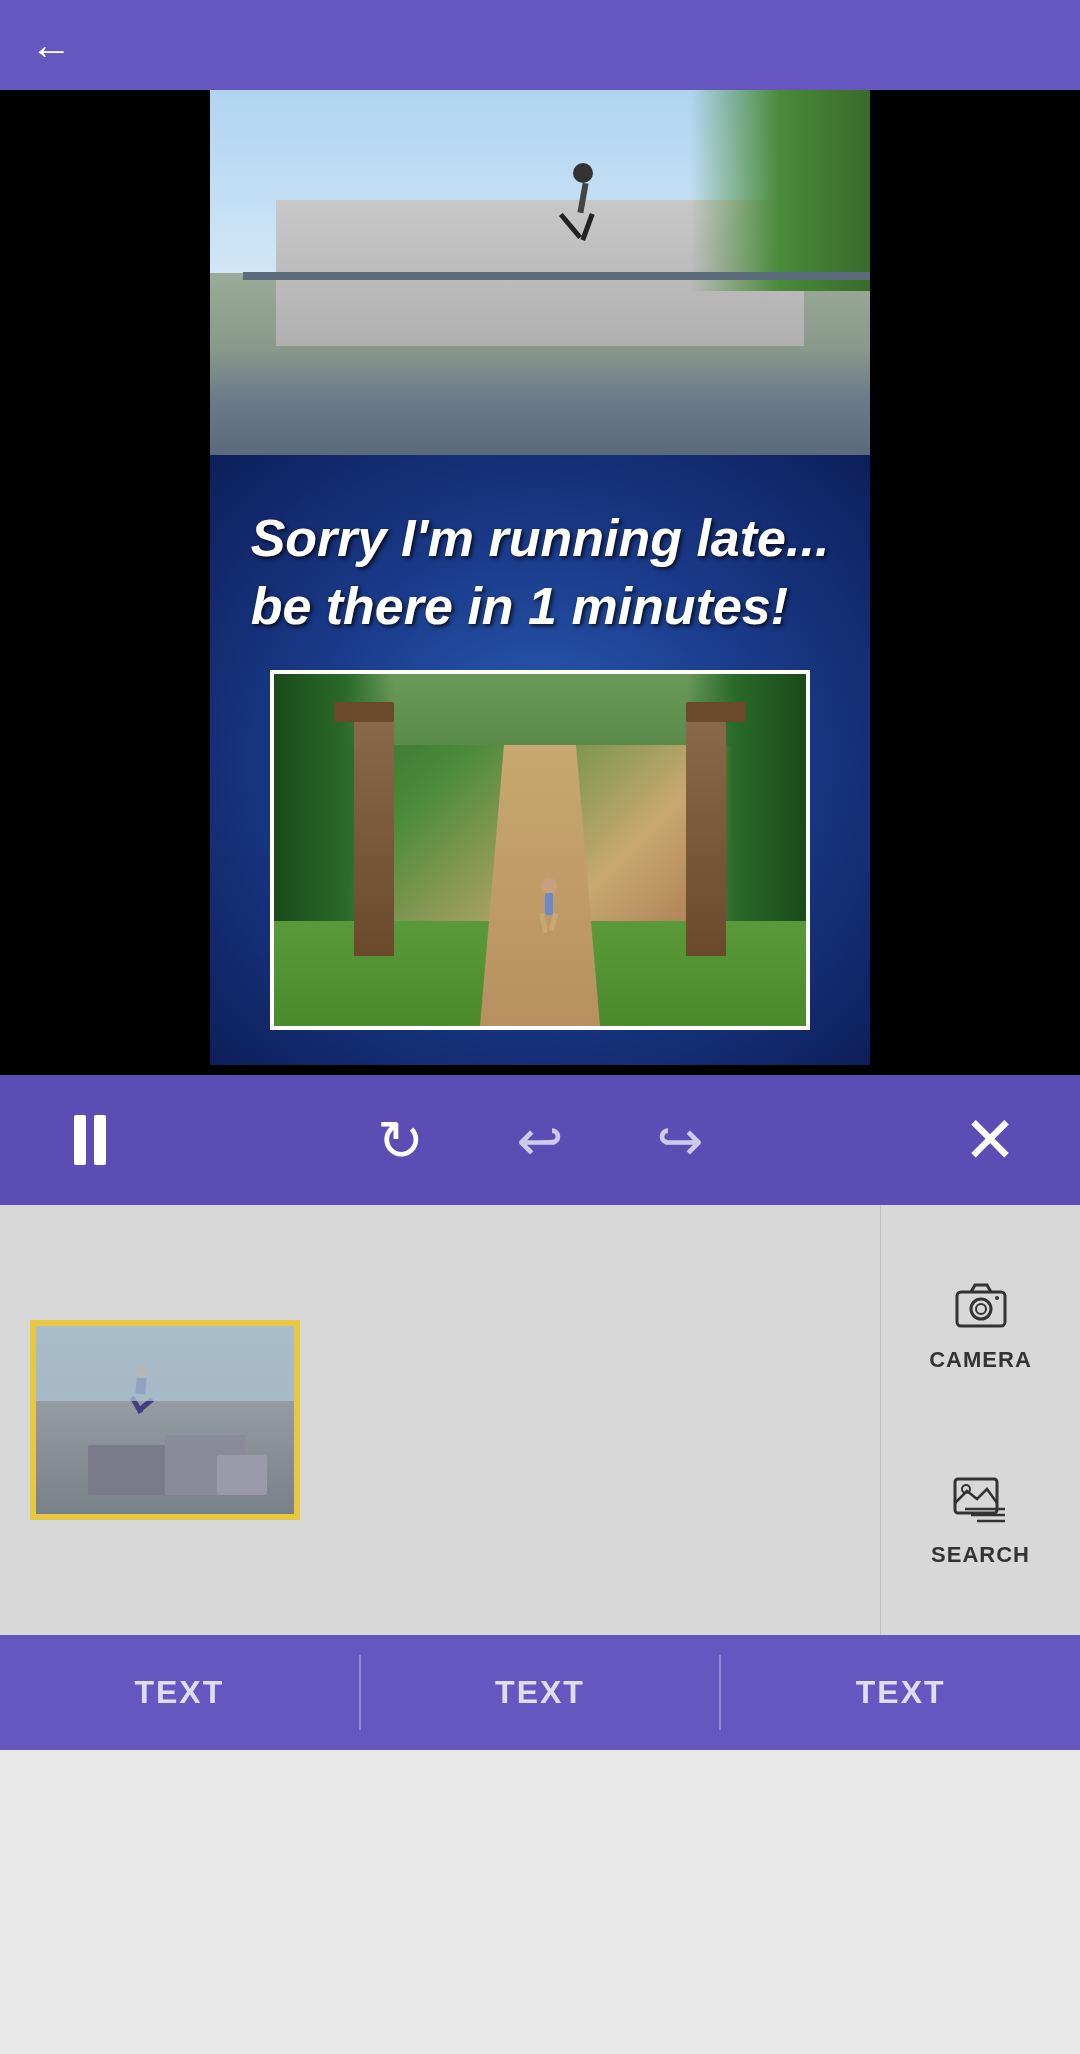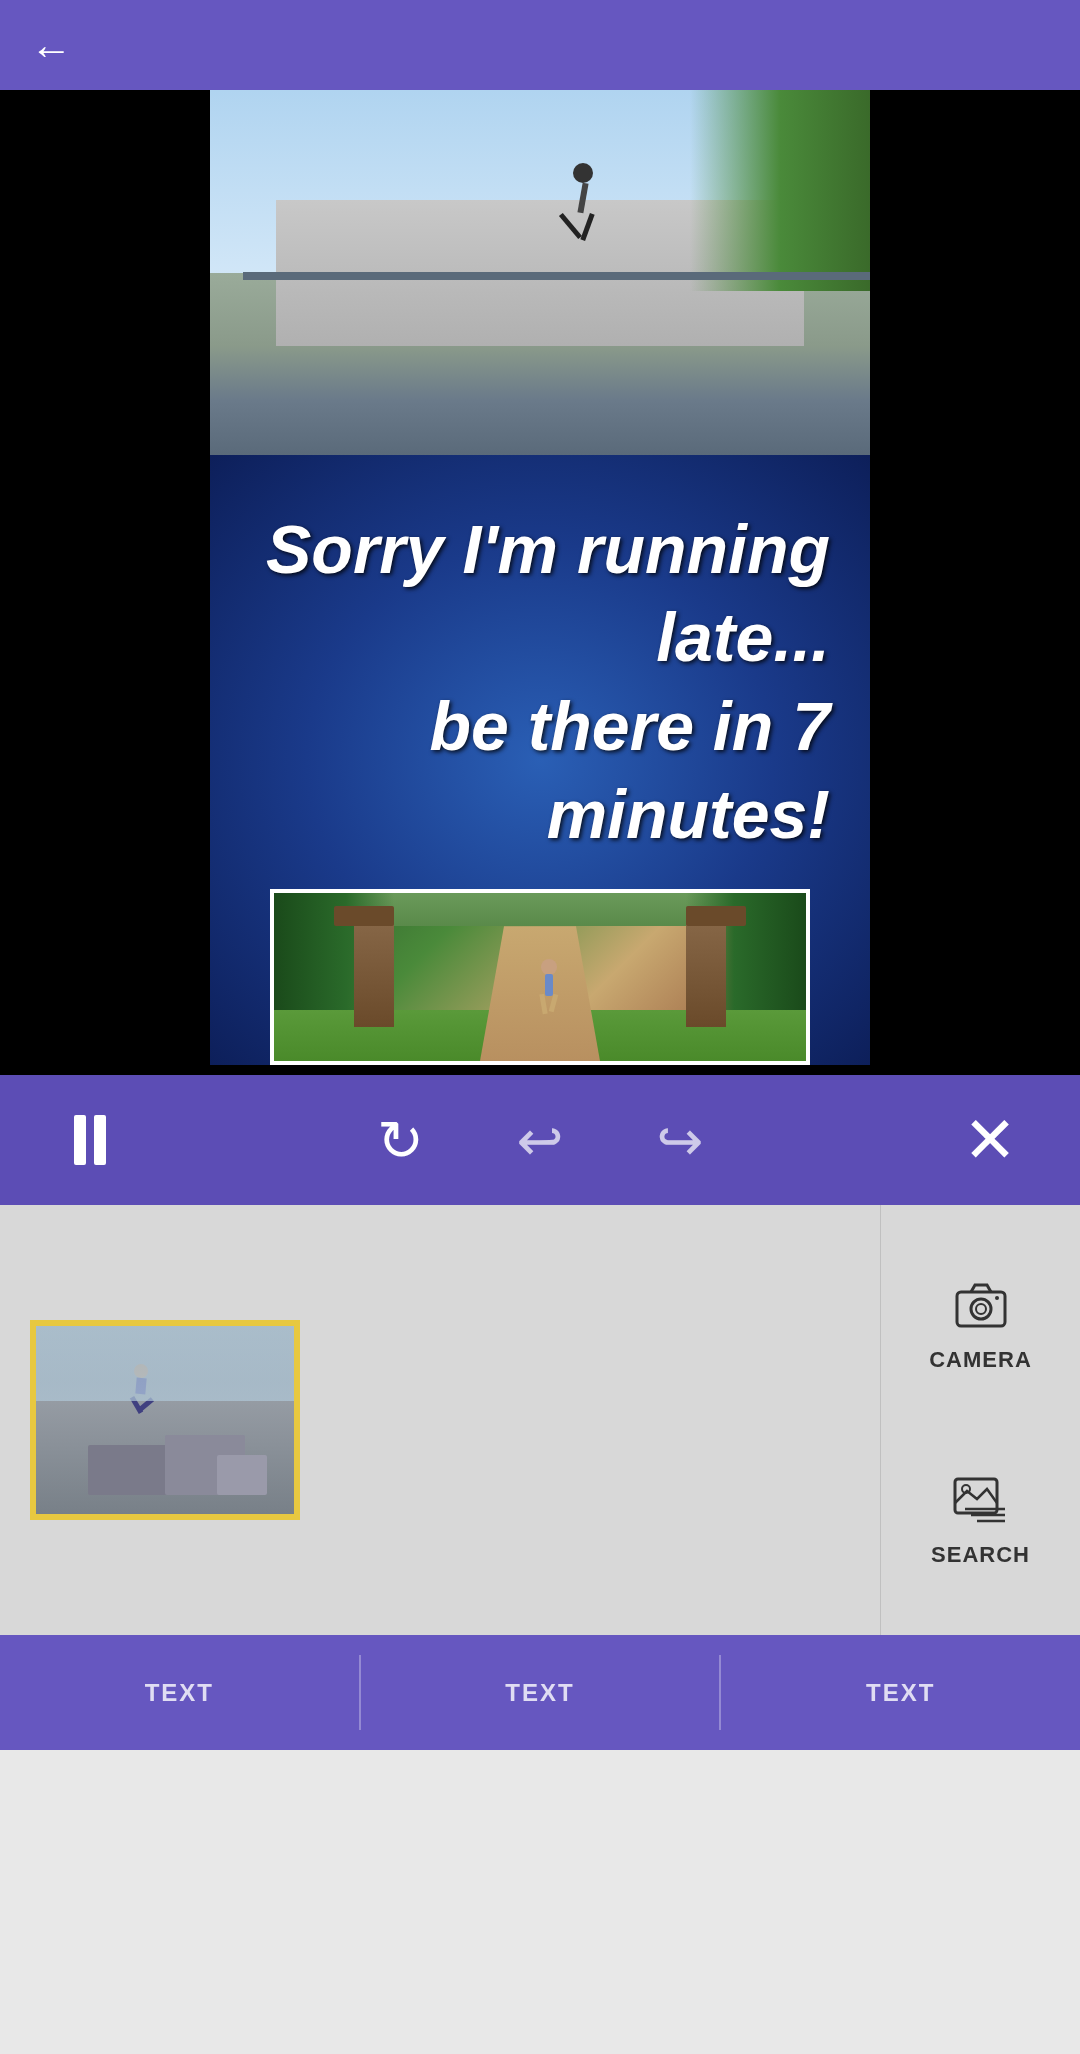--- a/index.html
+++ b/index.html
@@ -120,23 +120,23 @@
       margin: 0 auto;
       background: radial-gradient(ellipse at center, #2a5fb5 0%, #1a3a8a 50%, #0d1f5a 100%);
       position: relative;
       display: flex;
       flex-direction: column;
       align-items: center;
       padding-top: 50px;
     }
     .meme-text {
       color: white;
-      font-size: 68px;
+      font-size: 52px;
       font-weight: 900;
-      text-align: right;
+      text-align: left;
       font-style: italic;
       text-shadow: 2px 2px 4px rgba(0,0,0,0.8);
       line-height: 1.3;
       padding: 0 40px;
       margin-bottom: 30px;
     }
     .inner-image {
       width: 540px;
       height: 360px;
       border: 4px solid white;
@@ -333,21 +333,21 @@
       display: flex;
       flex-direction: row;
       align-items: stretch;
     }
     .tab-item {
       flex: 1;
       display: flex;
       align-items: center;
       justify-content: center;
       color: rgba(255,255,255,0.8);
-      font-size: 24px;
+      font-size: 32px;
       font-weight: bold;
       letter-spacing: 2px;
       cursor: pointer;
       border: none;
       background: transparent;
     }
     .tab-item.active {
       background: rgba(255,255,255,0.25);
       color: white;
       border-radius: 8px;
@@ -411,21 +411,21 @@
       <div class="fig-leg1"></div>
       <div class="fig-leg2"></div>
     </div>
 
     <div style="position:absolute;bottom:48%;left:5%;right:0;height:8px;background:#5a6a7a"></div>
   </div>
 
   <div class="video-bottom">
     <div class="meme-text">
       <span>Sorry I'm running late...</span><br>
-      <span>be there in 7 minutes!</span>
+      <span>be there in 1 minutes!</span>
     </div>
     <div class="inner-image">
       <div class="inner-sky"></div>
       <div class="inner-trees-left"></div>
       <div class="inner-trees-right"></div>
       <div class="inner-grass"></div>
       <div class="inner-path"></div>
       <div class="pillar-left"></div>
       <div class="pillar-right"></div>
 

